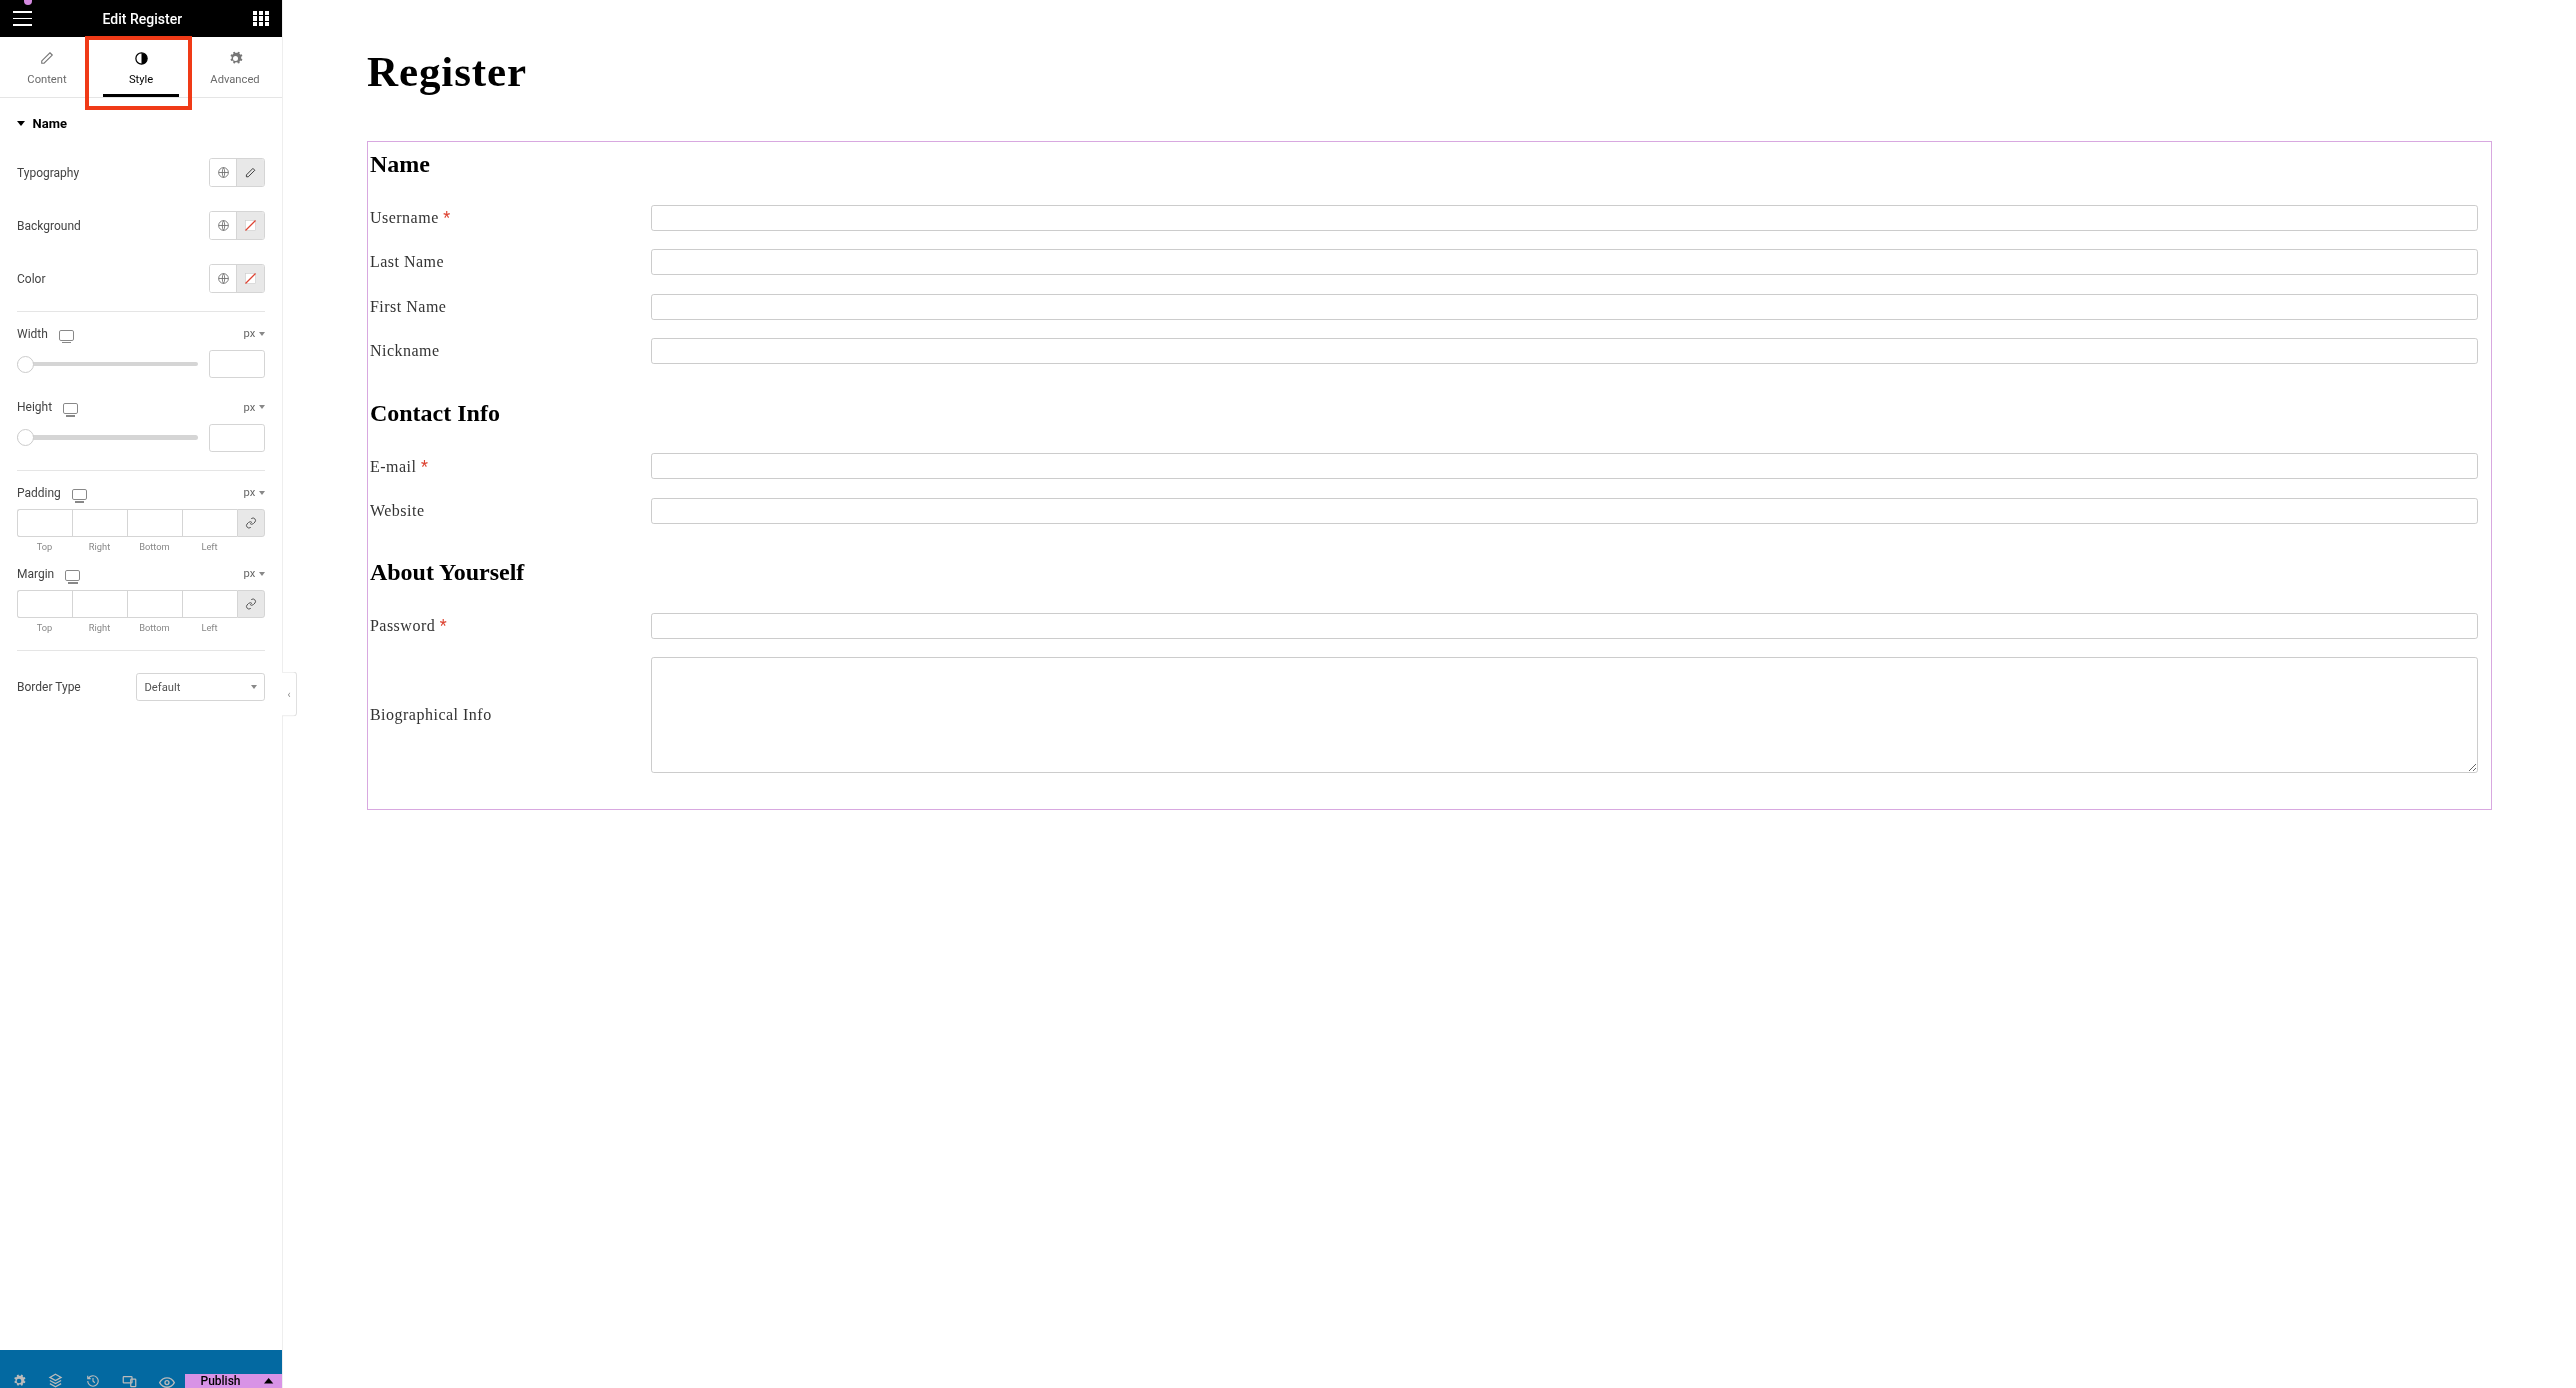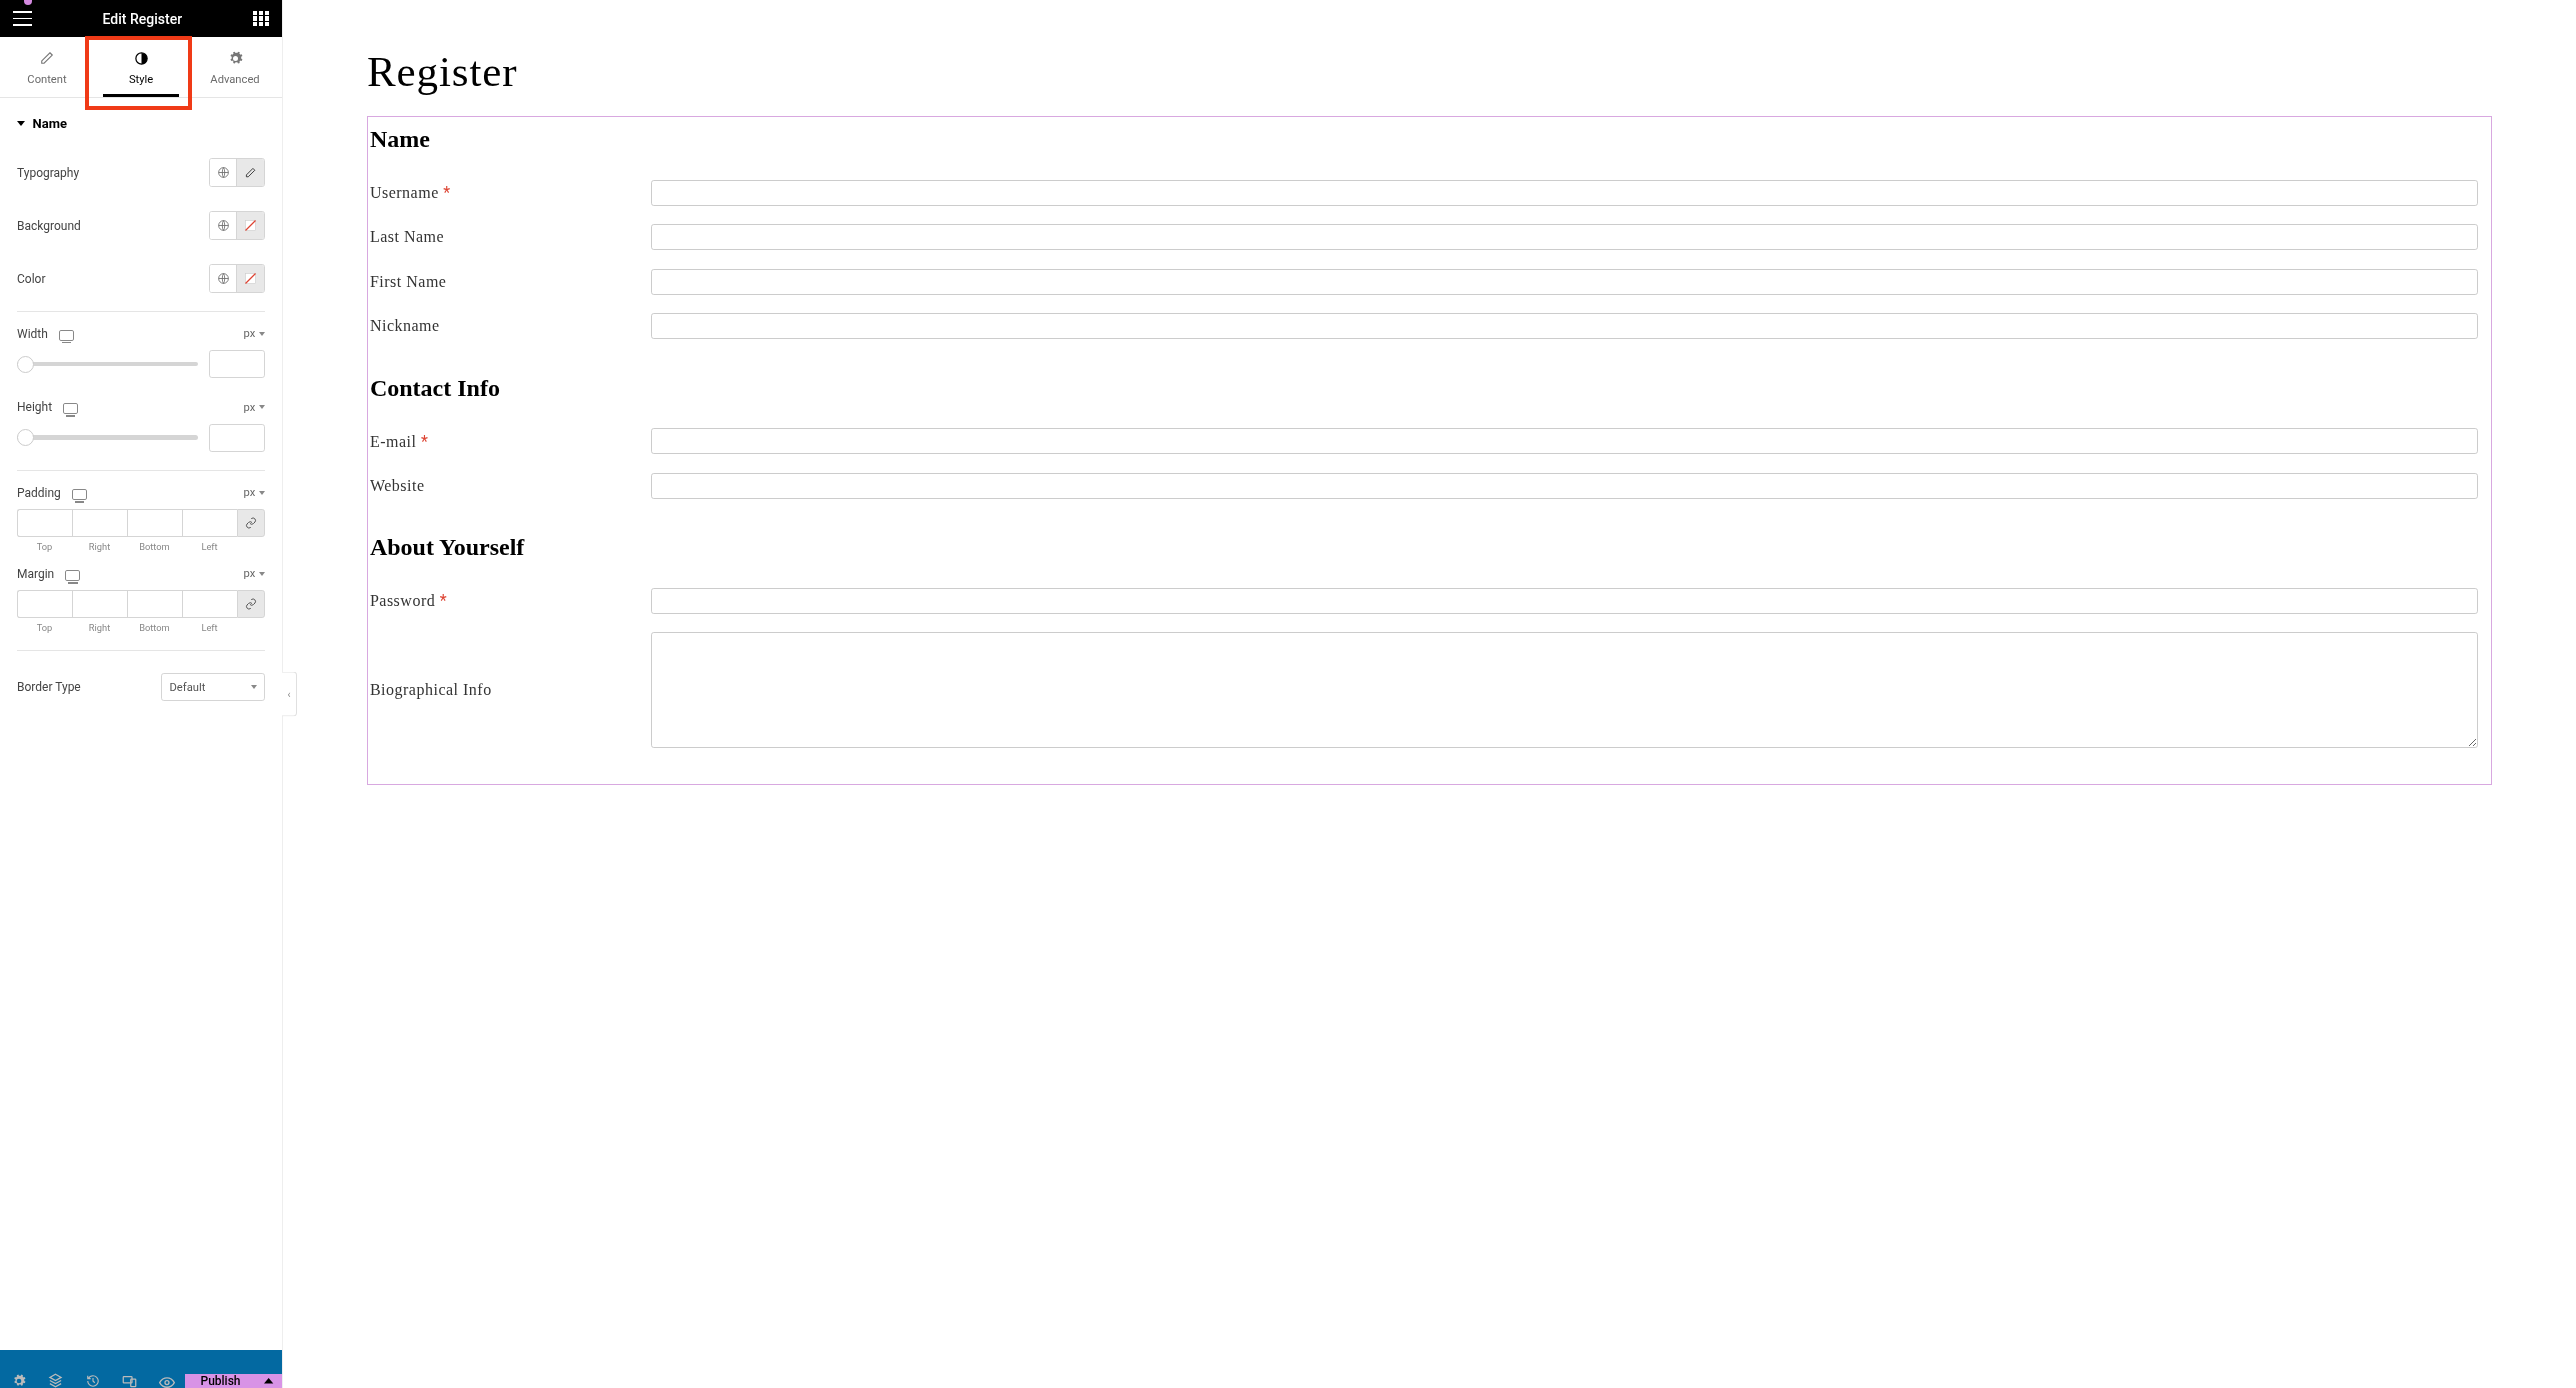--- a/index.html
+++ b/index.html
@@ -40,29 +40,29 @@
 .track{height:4.7px;background:#d5d5d5;width:100%;border-radius:2.8px}
 .thumb{position:absolute;left:0;width:17px;height:17px;border-radius:50%;background:#fff;border:0.9px solid #ccc;cursor:pointer}
 .num-input{width:56px;height:28px;border:0.9px solid #d5d5d5;border-radius:2.8px;padding:0 5.6px;font-size:11.2px;text-align:center}
 .spacing-row{display:flex;align-items:flex-start;gap:0;padding:3.7px 0 0}
 .spacing-inputs{display:flex;flex:1}
 .spacing-cell{flex:1;display:flex;flex-direction:column;align-items:center;gap:3.7px}
 .spacing-input{width:100%;height:28px;border:0.9px solid #d5d5d5;border-right:none;font-size:11.2px;text-align:center}
 .spacing-cell:first-child .spacing-input{border-radius:2.8px 0 0 2.8px}
 .spacing-label{font-size:9.3px;color:#888}
 .link-btn{width:28px;height:28px;border:0.9px solid #d5d5d5;border-radius:0 2.8px 2.8px 0;display:flex;align-items:center;justify-content:center;background:#e8e8e8;cursor:pointer;font-size:12px}
-.select{width:104px;height:28px;border:0.9px solid #d5d5d5;border-radius:2.8px;padding:0 7.5px;font-size:11.2px;display:flex;align-items:center;justify-content:space-between;cursor:pointer;color:#555}
+.select{width:129px;height:28px;border:0.9px solid #d5d5d5;border-radius:2.8px;padding:0 7.5px;font-size:11.2px;display:flex;align-items:center;justify-content:space-between;cursor:pointer;color:#555}
 .bottom-bar{height:38px;background:#0369a1;display:flex;align-items:flex-end}
 .bb-btn{flex:1;display:flex;align-items:center;justify-content:center;color:#ccc;cursor:pointer;font-size:13px}
 .publish-group{width:97px;background:#d893e6;display:flex;align-items:center;color:#000}
 .publish-btn{flex:1;display:flex;align-items:center;justify-content:center;font-size:12px;font-weight:500;cursor:pointer}
 .publish-caret{width:26px;display:flex;align-items:center;justify-content:center;cursor:pointer}
 .collapse-handle{position:absolute;right:-15px;top:50%;transform:translateY(-50%);width:15px;height:45px;background:#fff;border:0.9px solid #e0e0e0;border-left:none;border-radius:0 3.7px 3.7px 0;display:flex;align-items:center;justify-content:center;cursor:pointer;font-size:10.3px;color:#888;z-index:5}
 .canvas{flex:1;overflow-y:auto;padding:47px 84px}
-.page-title{font-size:43px;font-weight:400;margin-bottom:20px;font-family:Georgia,serif;letter-spacing:0.9px}
+.page-title{font-size:43px;font-weight:700;margin-bottom:45px;font-family:Georgia,serif;letter-spacing:0.9px}
 .widget{border:0.9px solid #d8a8e0;border-left:1.9px solid #d8a8e0;padding:0 0 9.3px}
 .form-section{padding:0 0 17px}
 .form-heading{font-size:24px;font-weight:700;padding:9.3px 0 17px 1.9px;font-family:Georgia,serif}
 .field{display:flex;align-items:center;padding:9.3px 13px 9.3px 1.9px;gap:18.7px}
 .field-label{width:262px;font-size:16px;color:#333;font-family:Georgia,serif;letter-spacing:0.5px}
 .req{color:#d43}
 .field-input{flex:1;height:26px;border:0.9px solid #ccc;border-radius:2.8px;padding:0 5.6px;font-size:12px}
 .field-textarea{flex:1;height:116px;border:0.9px solid #ccc;border-radius:2.8px;padding:5.6px;font-size:12px;resize:both}
 svg{display:block}
 </style>

